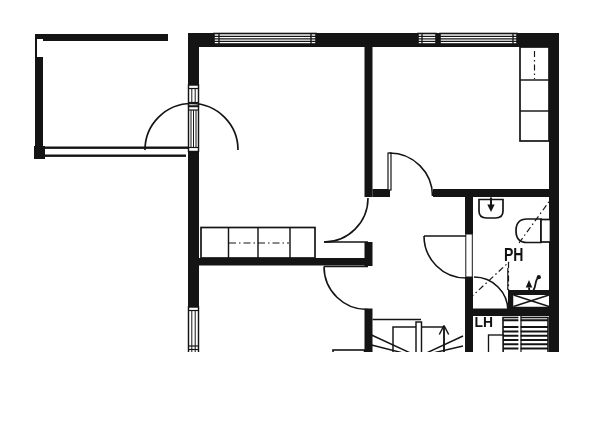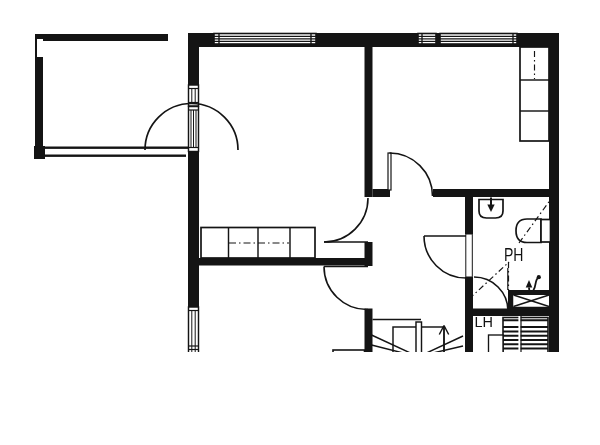--- a/index.html
+++ b/index.html
@@ -1,16 +1,16 @@
 <!DOCTYPE html>
 <html><head>
 <meta charset="utf-8">
 <style>
   html,body{margin:0;padding:0;background:#fff;}
-  #plan{width:600px;height:352px;position:relative;}
+  #plan{width:600px;height:352px;position:relative;font-weight:bold;}
   svg{display:block;}
   text{font-family:"Liberation Sans",sans-serif;fill:#111;}
 </style>
 </head>
 <body>
 
 <div id="plan">
 <svg width="600" height="445" viewBox="0 0 600 445">
 <rect x="0" y="0" width="600" height="445" fill="#ffffff"></rect>
 

